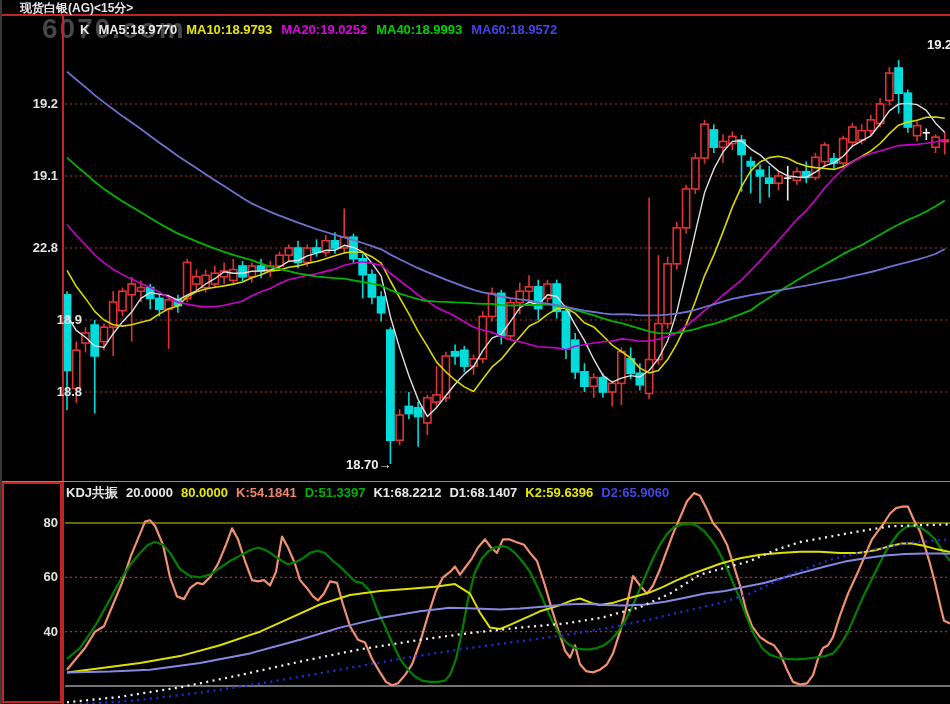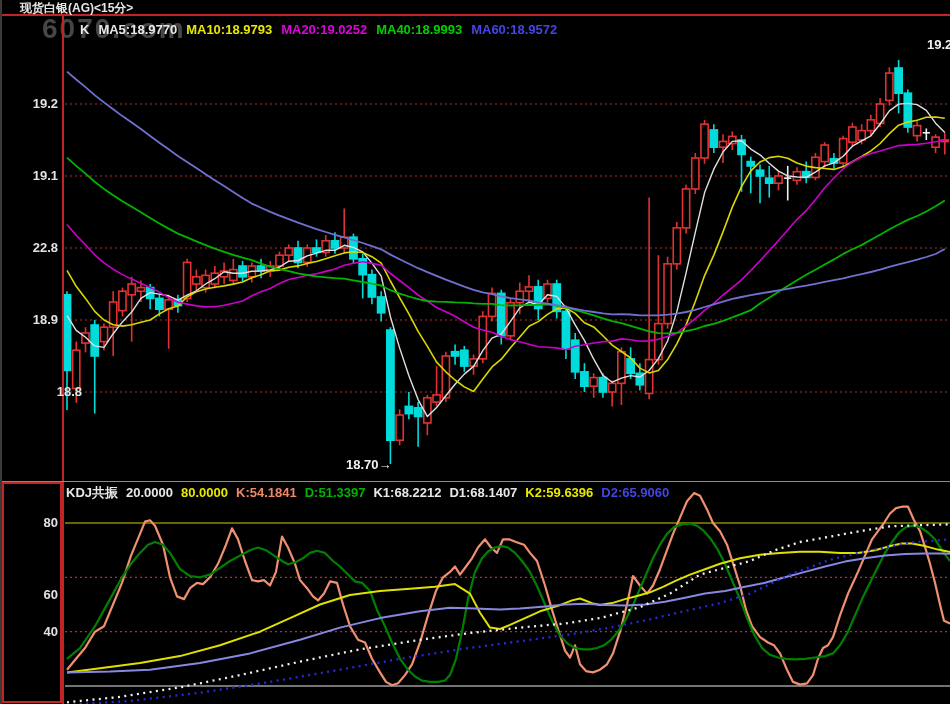--- a/index.html
+++ b/index.html
@@ -254,31 +254,31 @@
   <div class="crosshair-h"></div>
   <div class="crosshair-v"></div>
 
   <div class="legend-row">
     <span class="k-ind">K</span><span style="color: rgb(232, 232, 232);">MA5:18.9770</span><span style="color: rgb(232, 232, 0);">MA10:18.9793</span><span style="color: rgb(224, 0, 224);">MA20:19.0252</span><span style="color: rgb(0, 208, 0);">MA40:18.9993</span><span style="color: rgb(68, 68, 232);">MA60:18.9572</span>
   </div>
 
   <div class="axis-label" style="top:96px;">19.2</div>
   <div class="axis-label" style="top:168px;">19.1</div>
   <div class="axis-label" style="top:240px;">22.8</div>
-  <div class="axis-label" style="top:312px;">18.9</div>
+  <div class="axis-label" style="top:312px;padding-left:24px;">18.9</div>
   <div class="axis-label" style="top:384px;padding-left:24px;">18.8</div>
 
   <div class="high-label">19.26</div>
   <div class="low-label"><span>18.70</span><span>→</span></div>
 
   <div class="divider"></div>
   <div class="kdj-box"></div>
 
   <div class="kdj-row">
     <span style="color:#e8e8e8;">KDJ共振</span><span style="color: rgb(232, 232, 232);">20.0000</span><span style="color: rgb(232, 232, 0);">80.0000</span><span style="color: rgb(240, 136, 104);">K:54.1841</span><span style="color: rgb(0, 180, 0);">D:51.3397</span><span style="color: rgb(232, 232, 232);">K1:68.2212</span><span style="color: rgb(232, 232, 232);">D1:68.1407</span><span style="color: rgb(232, 232, 0);">K2:59.6396</span><span style="color: rgb(68, 68, 232);">D2:65.9060</span>
   </div>
 
   <div class="axis-label" style="top:515px;">80</div>
-  <div class="axis-label" style="top:587px;">60</div>
+  <div class="axis-label" style="top:569px;">60</div>
   <div class="axis-label" style="top:624px;">40</div>
 
   <div class="left-edge"></div>
 </div>
 
 </body></html>

